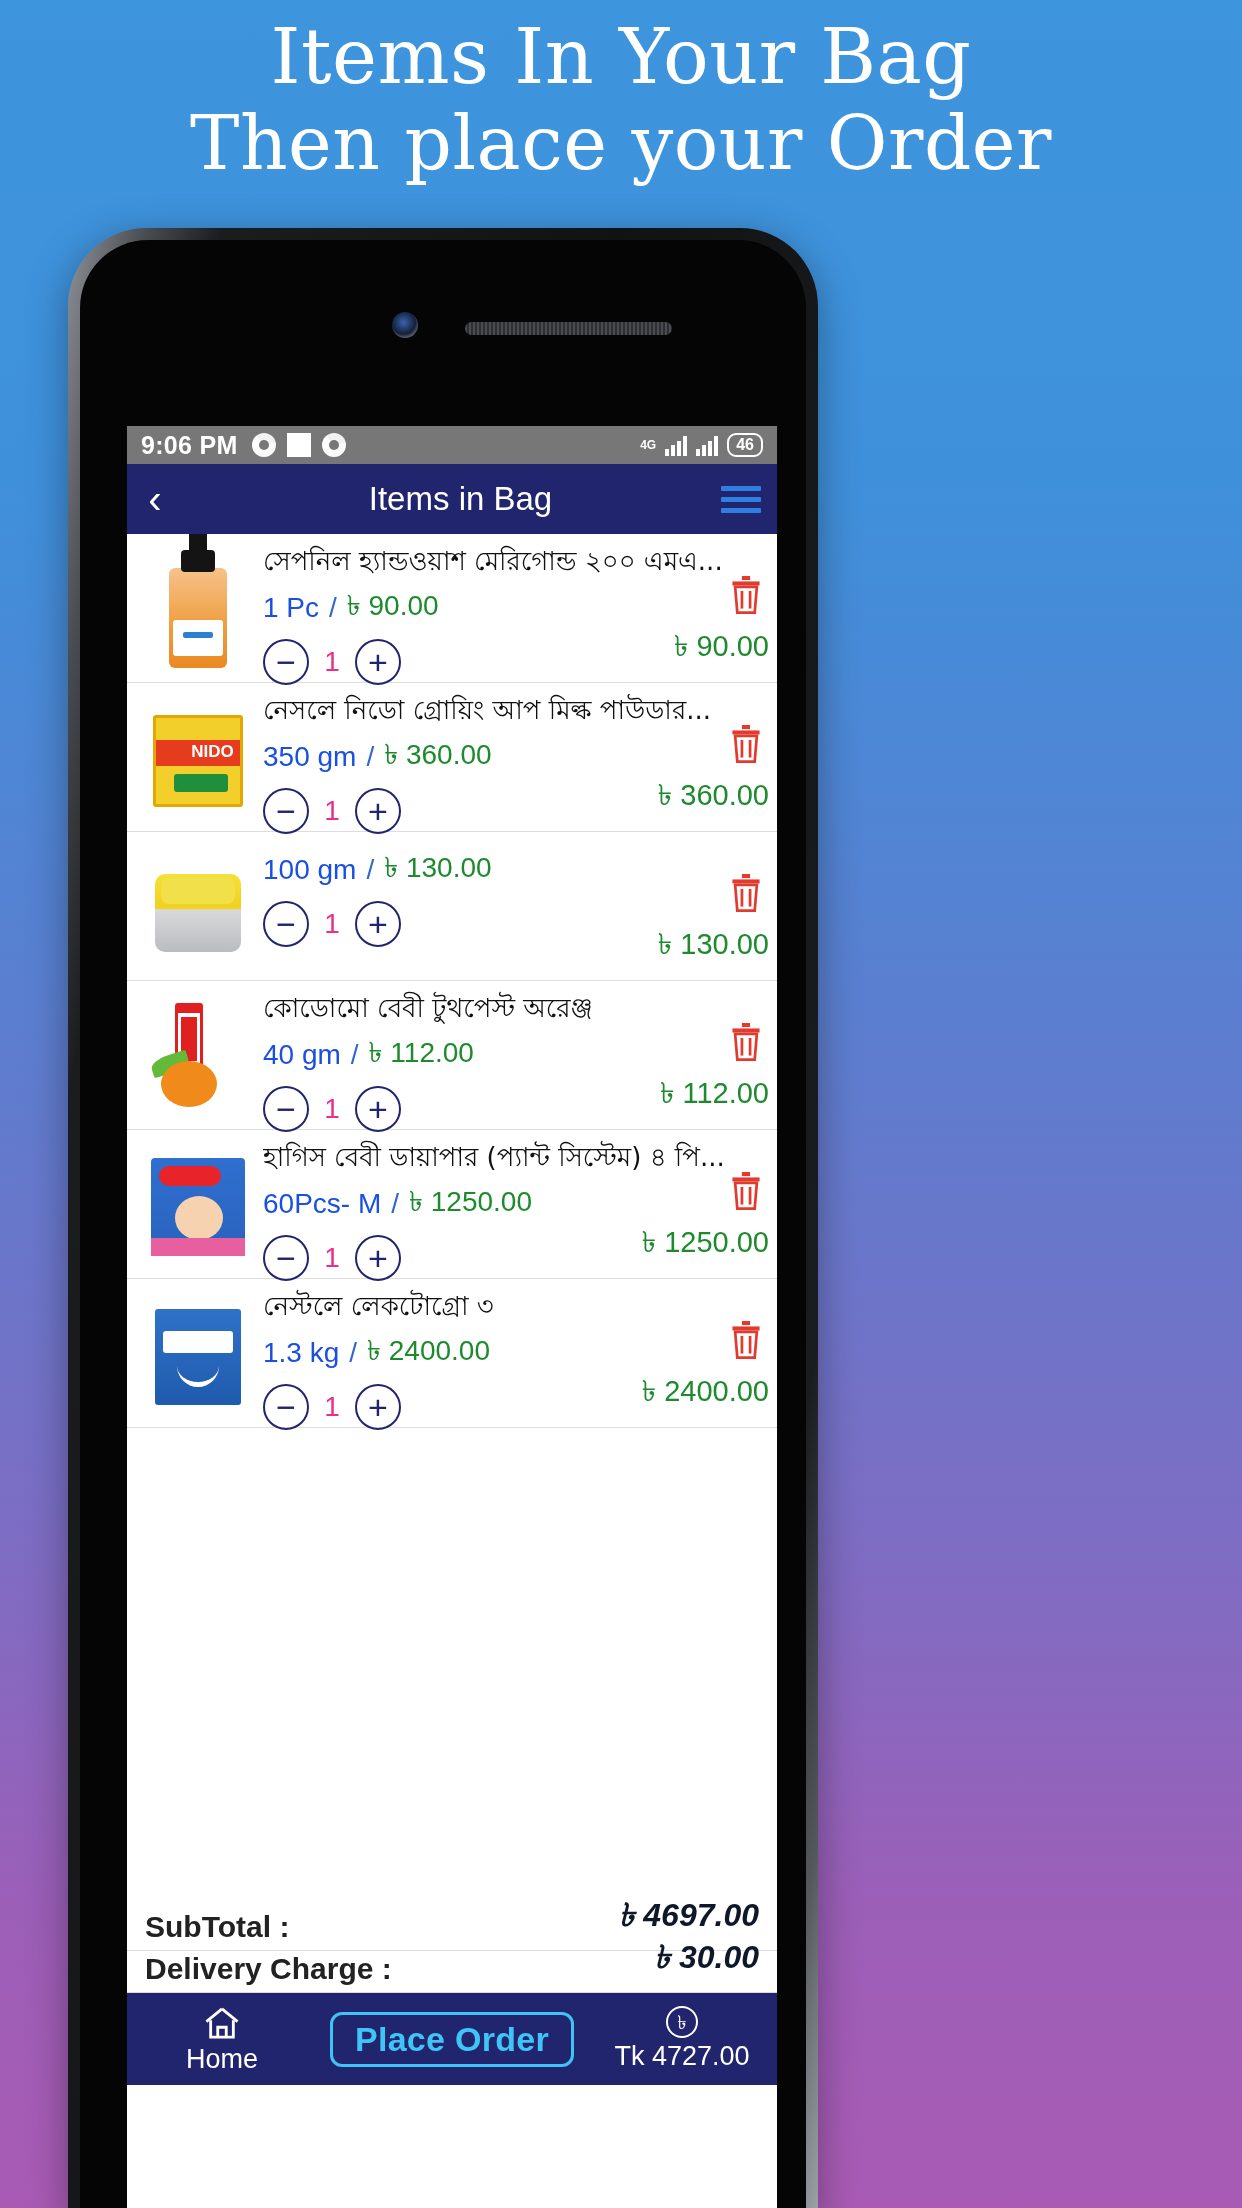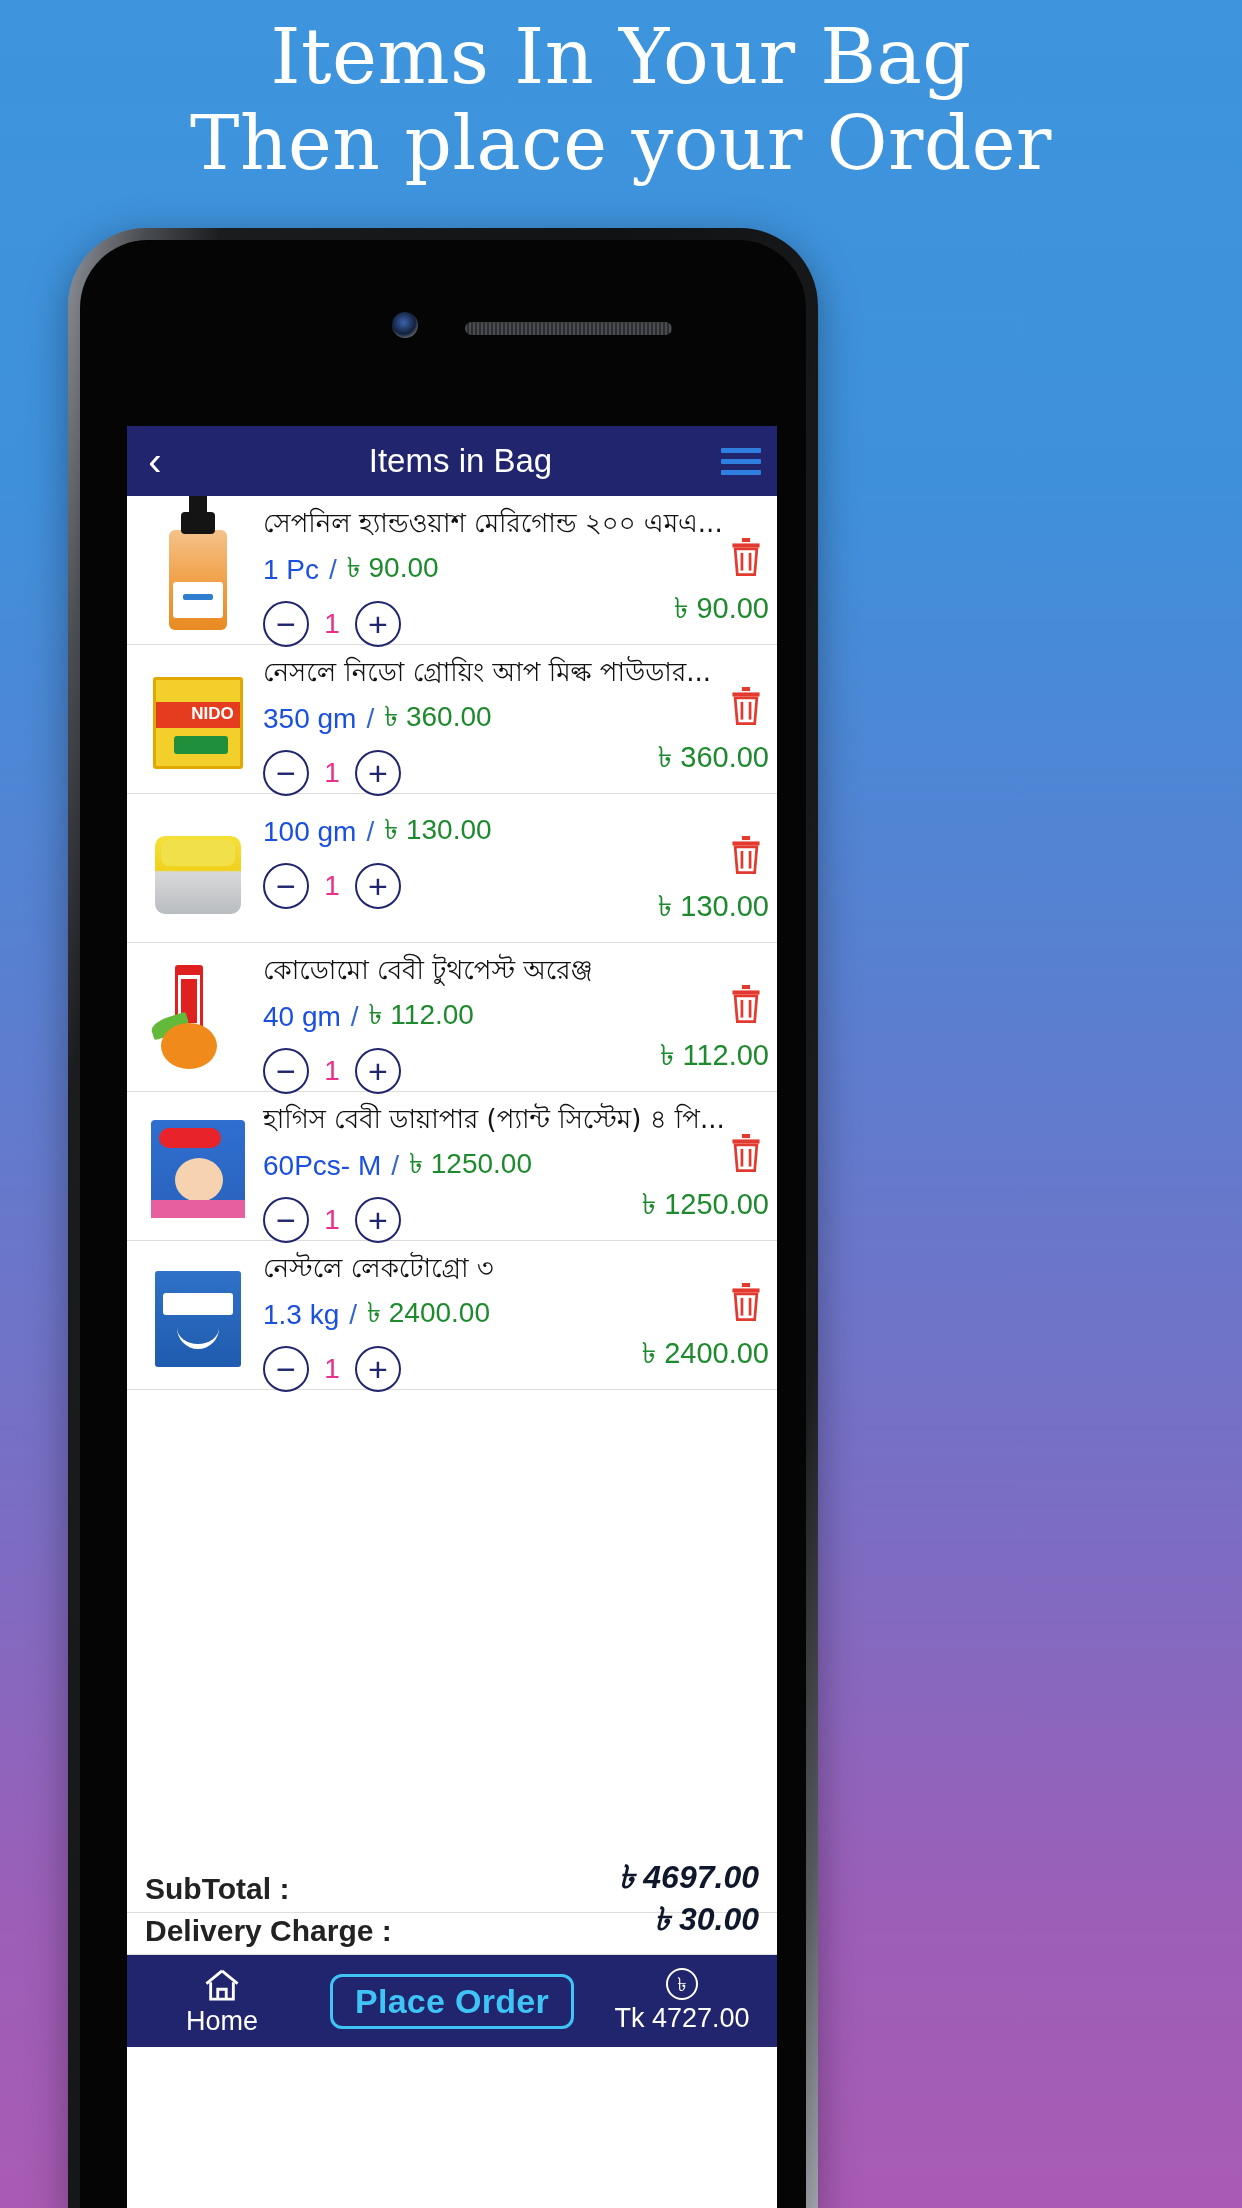--- a/index.html
+++ b/index.html
@@ -209,20 +209,44 @@
   <div class="l2">Then place your Order</div>
 </div>
 
 <div class="phone">
   <div class="phone-inner">
     <div class="camera"></div>
     <div class="speaker"></div>
 
     <div class="screen">
 
+      <div class="statusbar">
+        <div class="sb-time">9:06 PM</div>
+        <div class="sb-icons-left">
+          <div class="chrome-ico"></div>
+          <div class="white-sq"></div>
+          <div class="chrome-ico"></div>
+        </div>
+        <div class="sb-right">
+          <div class="g4">4G</div>
+          <div class="sig">
+              <i></i>
+              <i></i>
+              <i></i>
+              <i></i>
+            </div>
+          <div class="sig">
+              <i></i>
+              <i></i>
+              <i></i>
+              <i></i>
+            </div>
+          <div class="batt">46</div>
+        </div>
+      </div>
 
       <div class="appbar">
         <div class="back-chevron">‹</div>
         <div class="appbar-title">Items in Bag</div>
         <div class="hamburger">
           <span></span>
             <span></span>
             <span></span>
         </div>
       </div>

